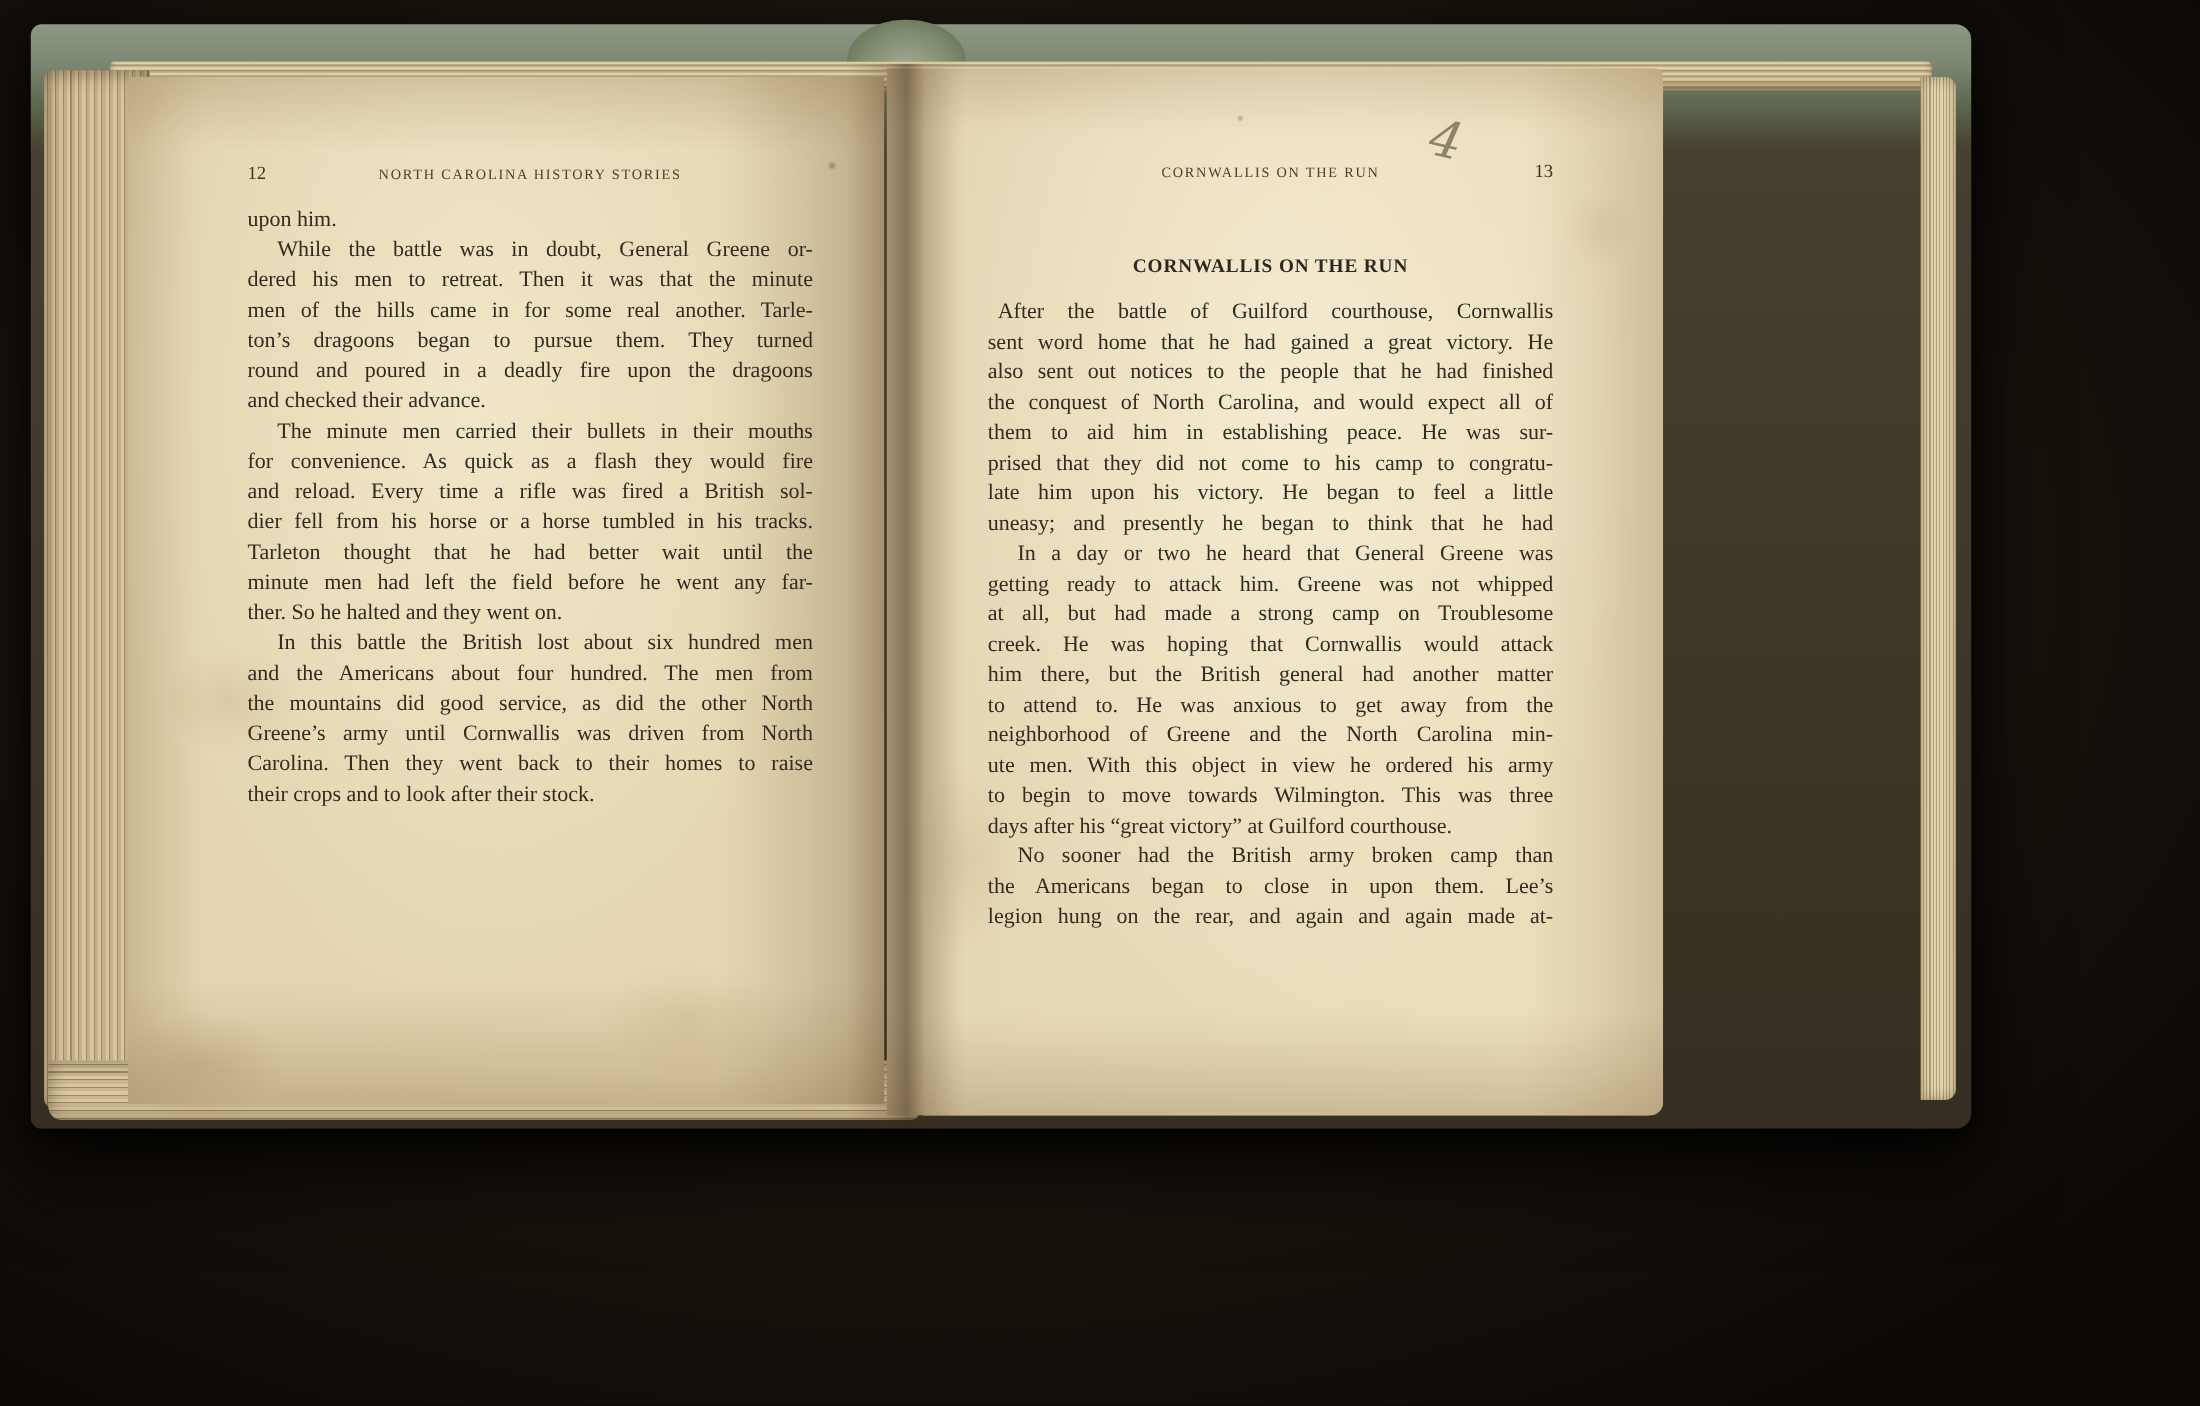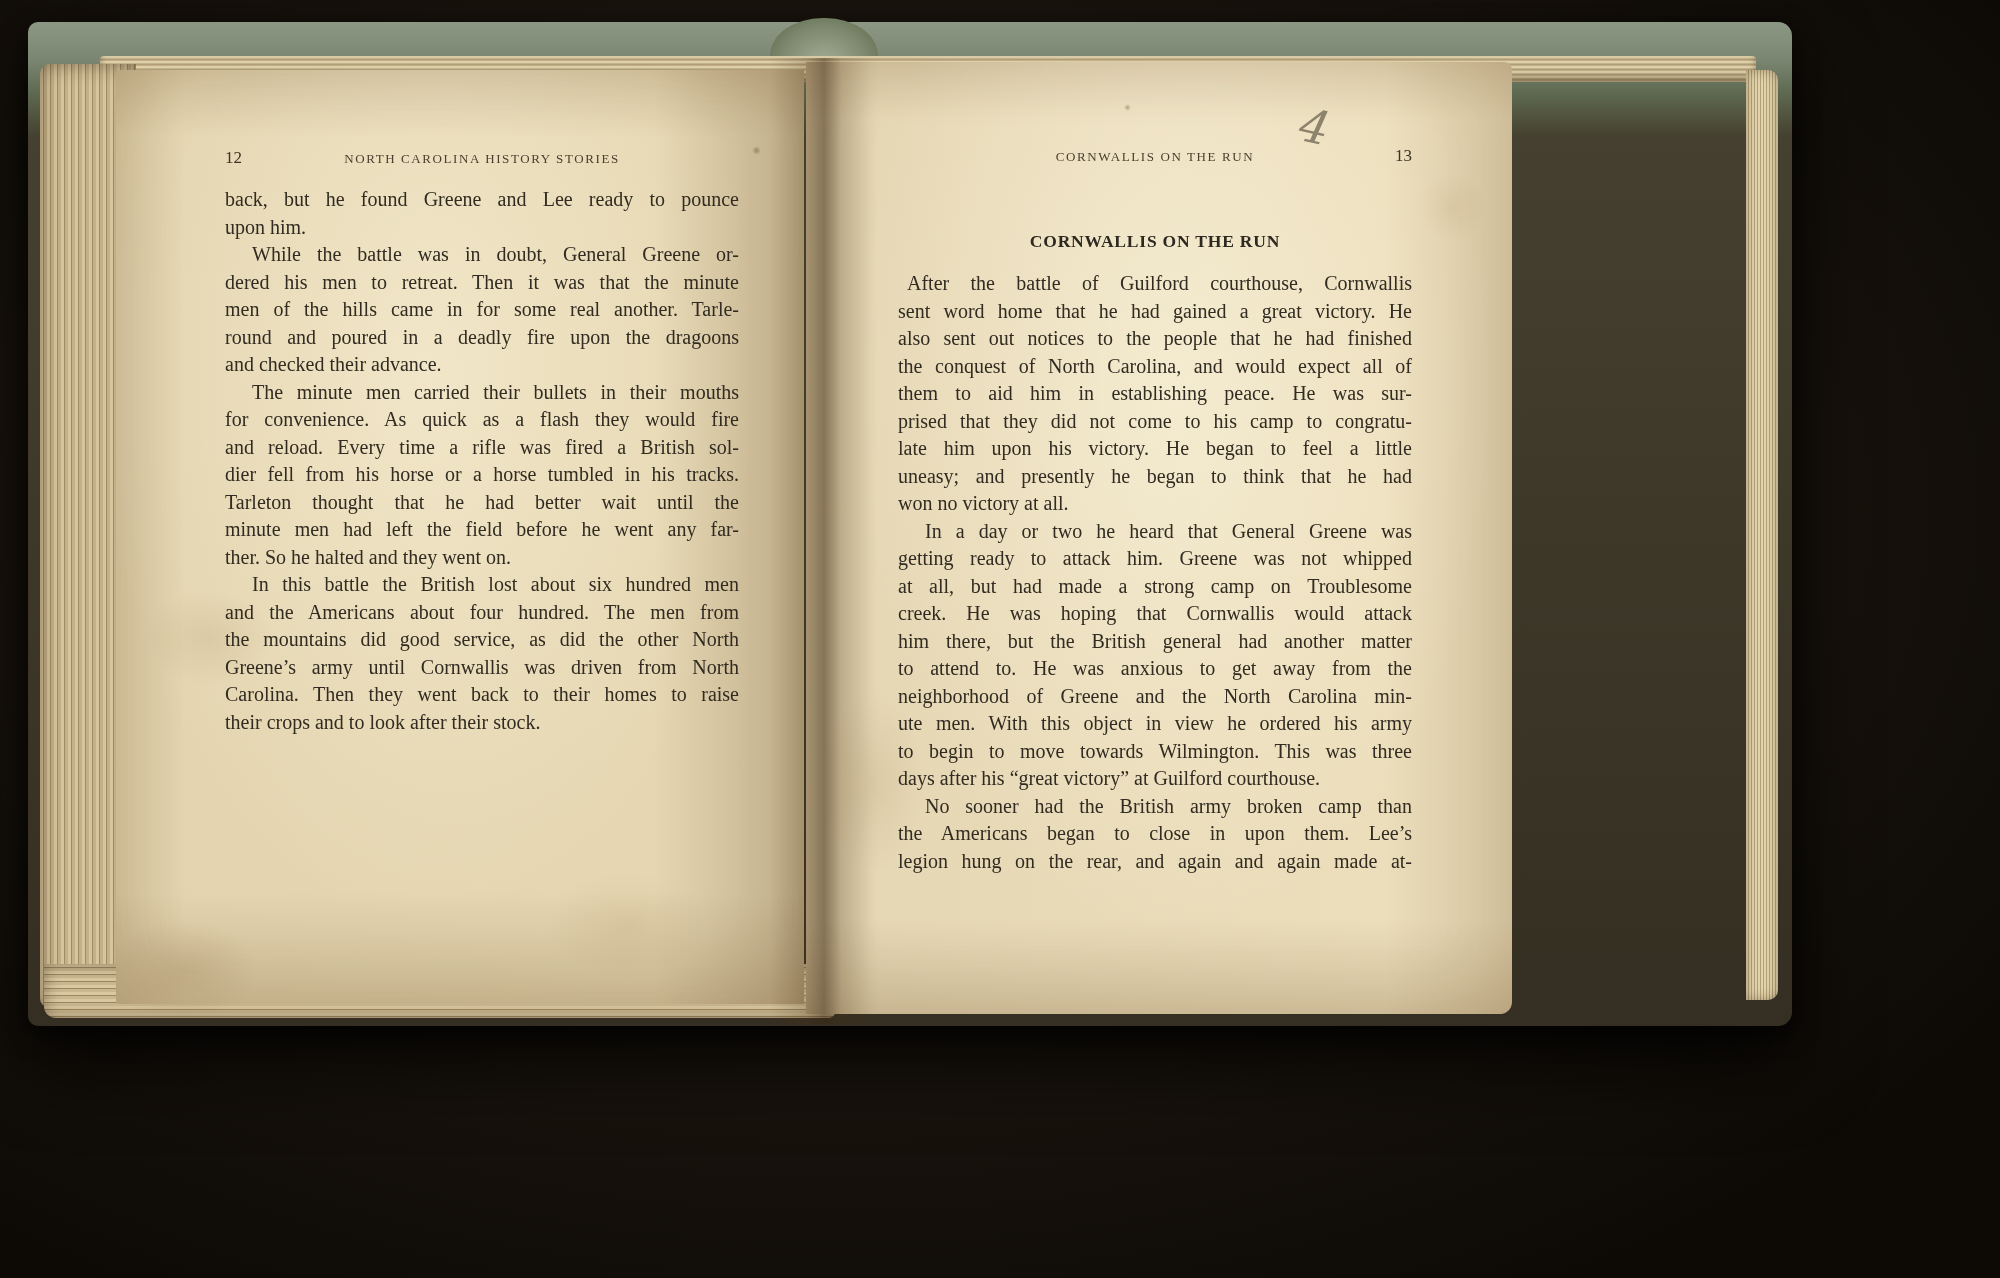--- a/index.html
+++ b/index.html
@@ -145,27 +145,27 @@
       <div class="stain s1"></div>
       <div class="stain s2"></div>
       <div class="stain s3"></div>
       <div class="stain s7"></div>
       <div class="page-header">
         <span class="pagenum pn-left">12</span>
         <span class="running">NORTH CAROLINA HISTORY STORIES</span>
       </div>
       <div class="body">
           <div class="para">
-            <div class="line">back, but he found Greene and Lee ready to pounce</div>
             <div class="line lastline">upon him.</div>
           </div>
           <div class="para indent">
             <div class="line">While the battle was in doubt, General Greene or-</div>
             <div class="line">dered his men to retreat. Then it was that the minute</div>
             <div class="line">men of the hills came in for some real another. Tarle-</div>
+            <div class="line">ton’s dragoons began to pursue them. They turned</div>
             <div class="line">round and poured in a deadly fire upon the dragoons</div>
             <div class="line lastline">and checked their advance.</div>
           </div>
           <div class="para indent">
             <div class="line">The minute men carried their bullets in their mouths</div>
             <div class="line">for convenience. As quick as a flash they would fire</div>
             <div class="line">and reload. Every time a rifle was fired a British sol-</div>
             <div class="line">dier fell from his horse or a horse tumbled in his tracks.</div>
             <div class="line">Tarleton thought that he had better wait until the</div>
             <div class="line">minute men had left the field before he went any far-</div>
@@ -195,21 +195,20 @@
       <div class="body">
           <div class="para indent-sm">
             <div class="line">After the battle of Guilford courthouse, Cornwallis</div>
             <div class="line">sent word home that he had gained a great victory. He</div>
             <div class="line">also sent out notices to the people that he had finished</div>
             <div class="line">the conquest of North Carolina, and would expect all of</div>
             <div class="line">them to aid him in establishing peace. He was sur-</div>
             <div class="line">prised that they did not come to his camp to congratu-</div>
             <div class="line">late him upon his victory. He began to feel a little</div>
             <div class="line">uneasy; and presently he began to think that he had</div>
-            <div class="line lastline">won no victory at all.</div>
           </div>
           <div class="para indent">
             <div class="line">In a day or two he heard that General Greene was</div>
             <div class="line">getting ready to attack him. Greene was not whipped</div>
             <div class="line">at all, but had made a strong camp on Troublesome</div>
             <div class="line">creek. He was hoping that Cornwallis would attack</div>
             <div class="line">him there, but the British general had another matter</div>
             <div class="line">to attend to. He was anxious to get away from the</div>
             <div class="line">neighborhood of Greene and the North Carolina min-</div>
             <div class="line">ute men. With this object in view he ordered his army</div>

